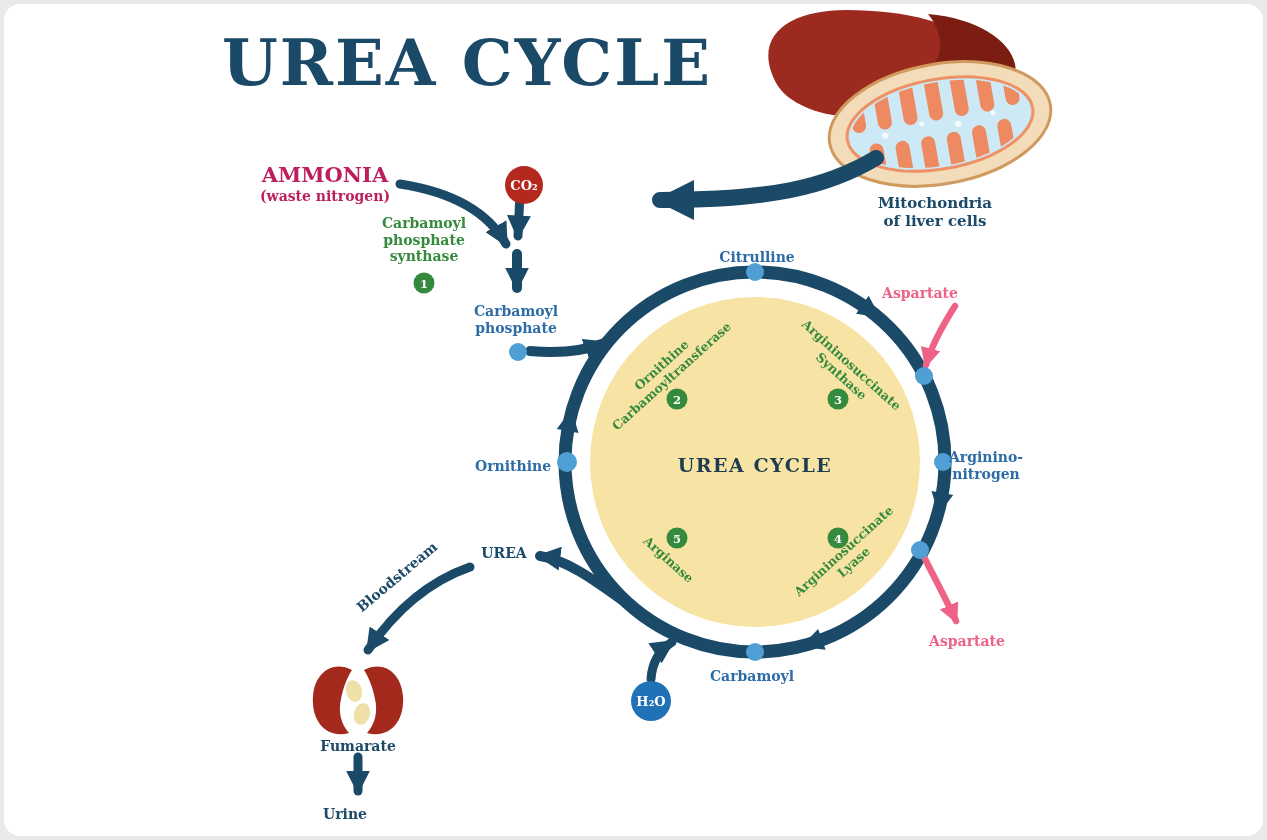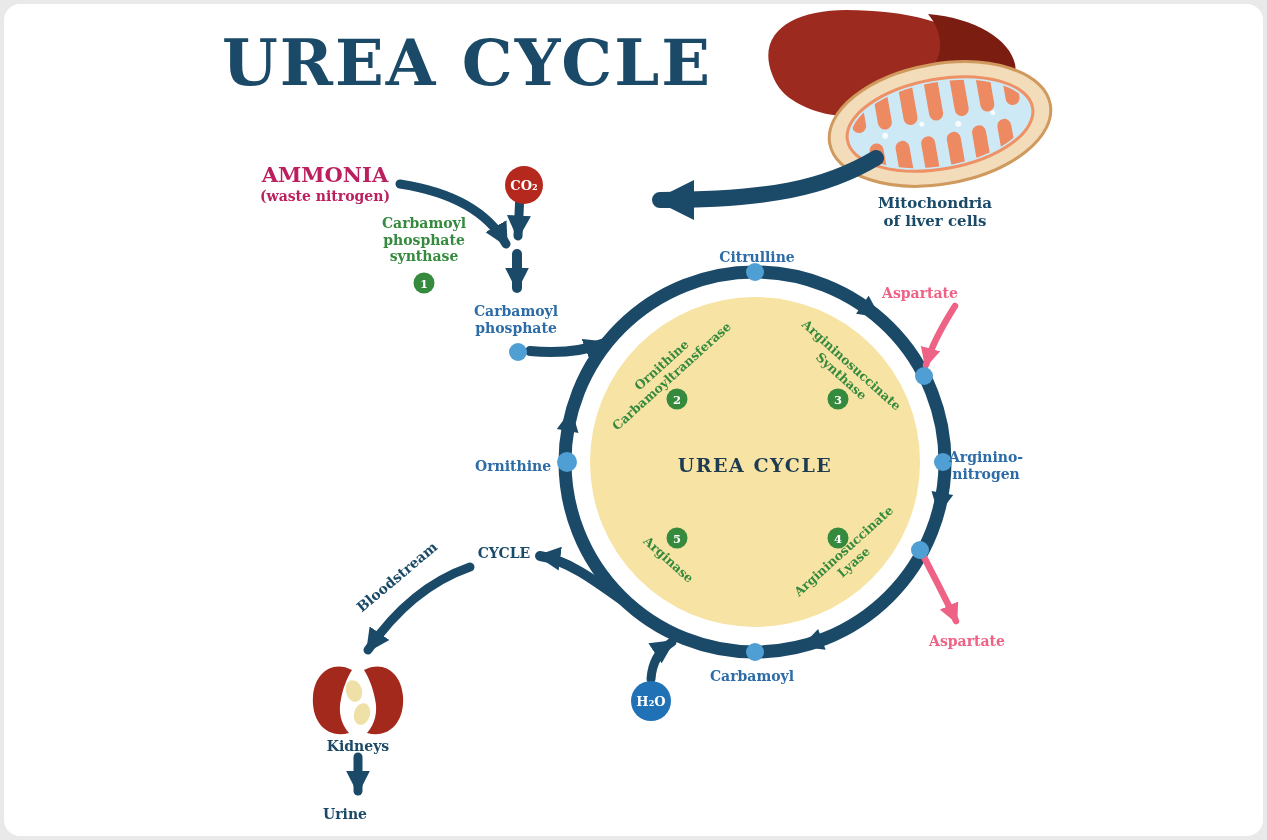--- a/index.html
+++ b/index.html
@@ -150,25 +150,25 @@
   <div>Arginino-</div>
   <div>nitrogen</div>
 </div>
 
 <div class="lbl pink m15" style="left:967px;top:641px">Aspartate</div>
 
 <div class="lbl blue m15" style="left:752px;top:676px">Carbamoyl</div>
 
 <div class="lbl blue m15" style="left:513px;top:466px">Ornithine</div>
 
-<div class="lbl navy m15" style="left:504px;top:553px">CYCLE</div>
+<div class="lbl navy m15" style="left:504px;top:553px">UREA</div>
 
 <div class="lbl navy m14" style="left:397px;top:577px;transform:translate(-50%,-50%) rotate(-40deg)">Bloodstream</div>
 
-<div class="lbl navy m15" style="left:358px;top:746px">Kidneys</div>
+<div class="lbl navy m15" style="left:358px;top:746px">Fumarate</div>
 
 <div class="lbl navy m15" style="left:345px;top:814px">Urine</div>
 
 <div class="chip h2o" style="left:651px;top:701px">H₂O</div>
 
 <div class="lbl navy m13" style="left:935px;top:213px">
   <div>Mitochondria</div>
   <div>of liver cells</div>
 </div>
 

